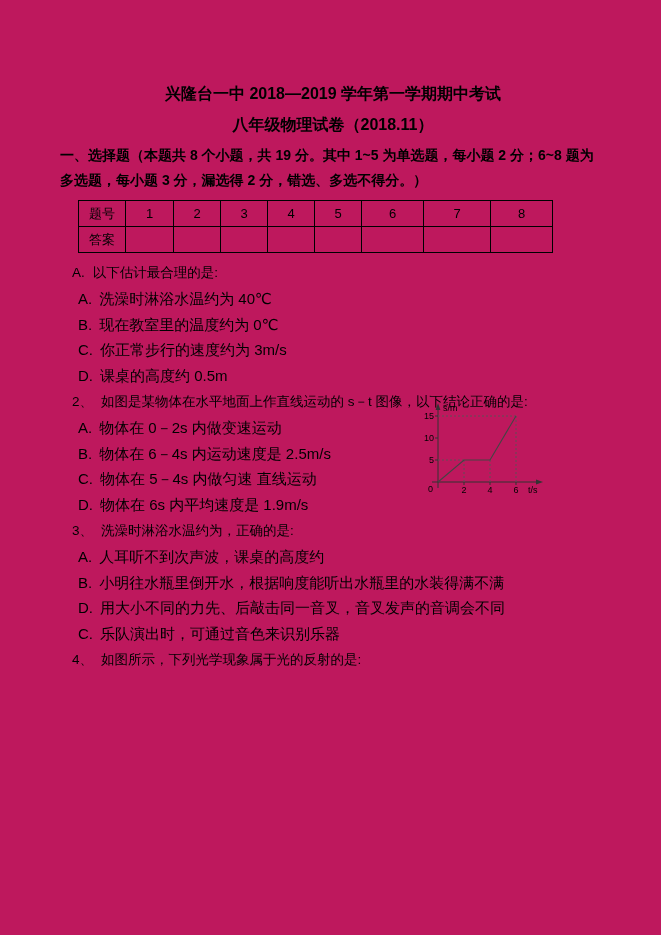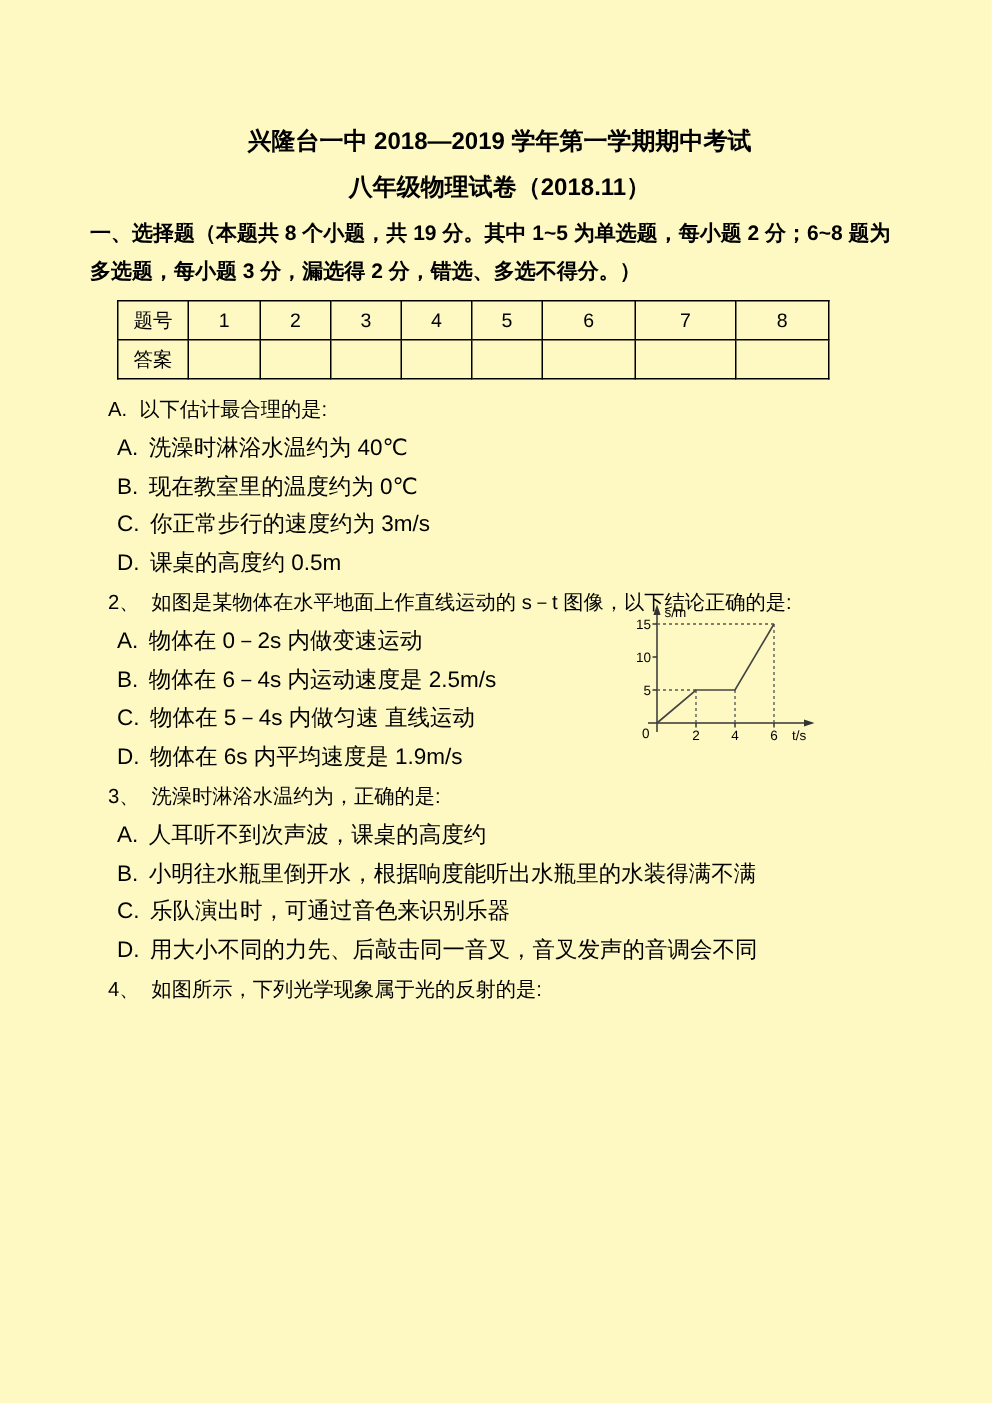--- a/index.html
+++ b/index.html
@@ -1,21 +1,21 @@
 <!DOCTYPE html>
 <html><head>
 <meta charset="utf-8">
 <style>
   html,body{margin:0;padding:0;}
   body{
     width:661px;height:935px;background:#ffffff;position:relative;
     font-family:"Liberation Sans","DejaVu Sans",sans-serif;color:#000;
     overflow:hidden;
   }
-  .page{position:absolute;inset:0;background:#fef9c3;}
+  .page{position:absolute;inset:0;background:#be185d;}
   .content{position:absolute;left:60px;top:84px;width:546px;}
   .title1{text-align:center;font-weight:bold;font-size:16px;margin:0 0 10px 0;}
   .title2{text-align:center;font-weight:bold;font-size:16px;margin:0 0 7px 0;}
   .instructions{font-weight:bold;font-size:14px;line-height:25px;margin:0 0 7px 0;}
   table.answer{border-collapse:collapse;margin:0 0 7px 18px;}
   table.answer td{
     border:1px solid #000;height:25px;text-align:center;
     font-size:13px;padding:0 4px;min-width:38px;
   }
   td.rowlabel{font-size:13px;padding:0 6px;}
@@ -95,22 +95,22 @@
       <div class="q-opt"><span class="opt-label">C.</span><span>物体在 5－4s 内做匀速 直线运动</span></div>
       <div class="q-opt"><span class="opt-label">D.</span><span>物体在 6s 内平均速度是 1.9m/s</span></div>
     </div>
 
     <div class="question">
       <div class="q-stem">
         <span class="q-num">3、</span><span>洗澡时淋浴水温约为，正确的是:</span>
       </div>
       <div class="q-opt"><span class="opt-label">A.</span><span>人耳听不到次声波，课桌的高度约</span></div>
       <div class="q-opt"><span class="opt-label">B.</span><span>小明往水瓶里倒开水，根据响度能听出水瓶里的水装得满不满</span></div>
+      <div class="q-opt"><span class="opt-label">D.</span><span>用大小不同的力先、后敲击同一音叉，音叉发声的音调会不同</span></div>
       <div class="q-opt"><span class="opt-label">C.</span><span>乐队演出时，可通过音色来识别乐器</span></div>
-      <div class="q-opt"><span class="opt-label">D.</span><span>用大小不同的力先、后敲击同一音叉，音叉发声的音调会不同</span></div>
     </div>
 
     <div class="question">
       <div class="q-stem">
         <span class="q-num">4、</span><span>如图所示，下列光学现象属于光的反射的是:</span>
       </div>
     </div>
   </div>
 
   <svg class="graph" width="134" height="104" viewBox="0 0 134 104">

